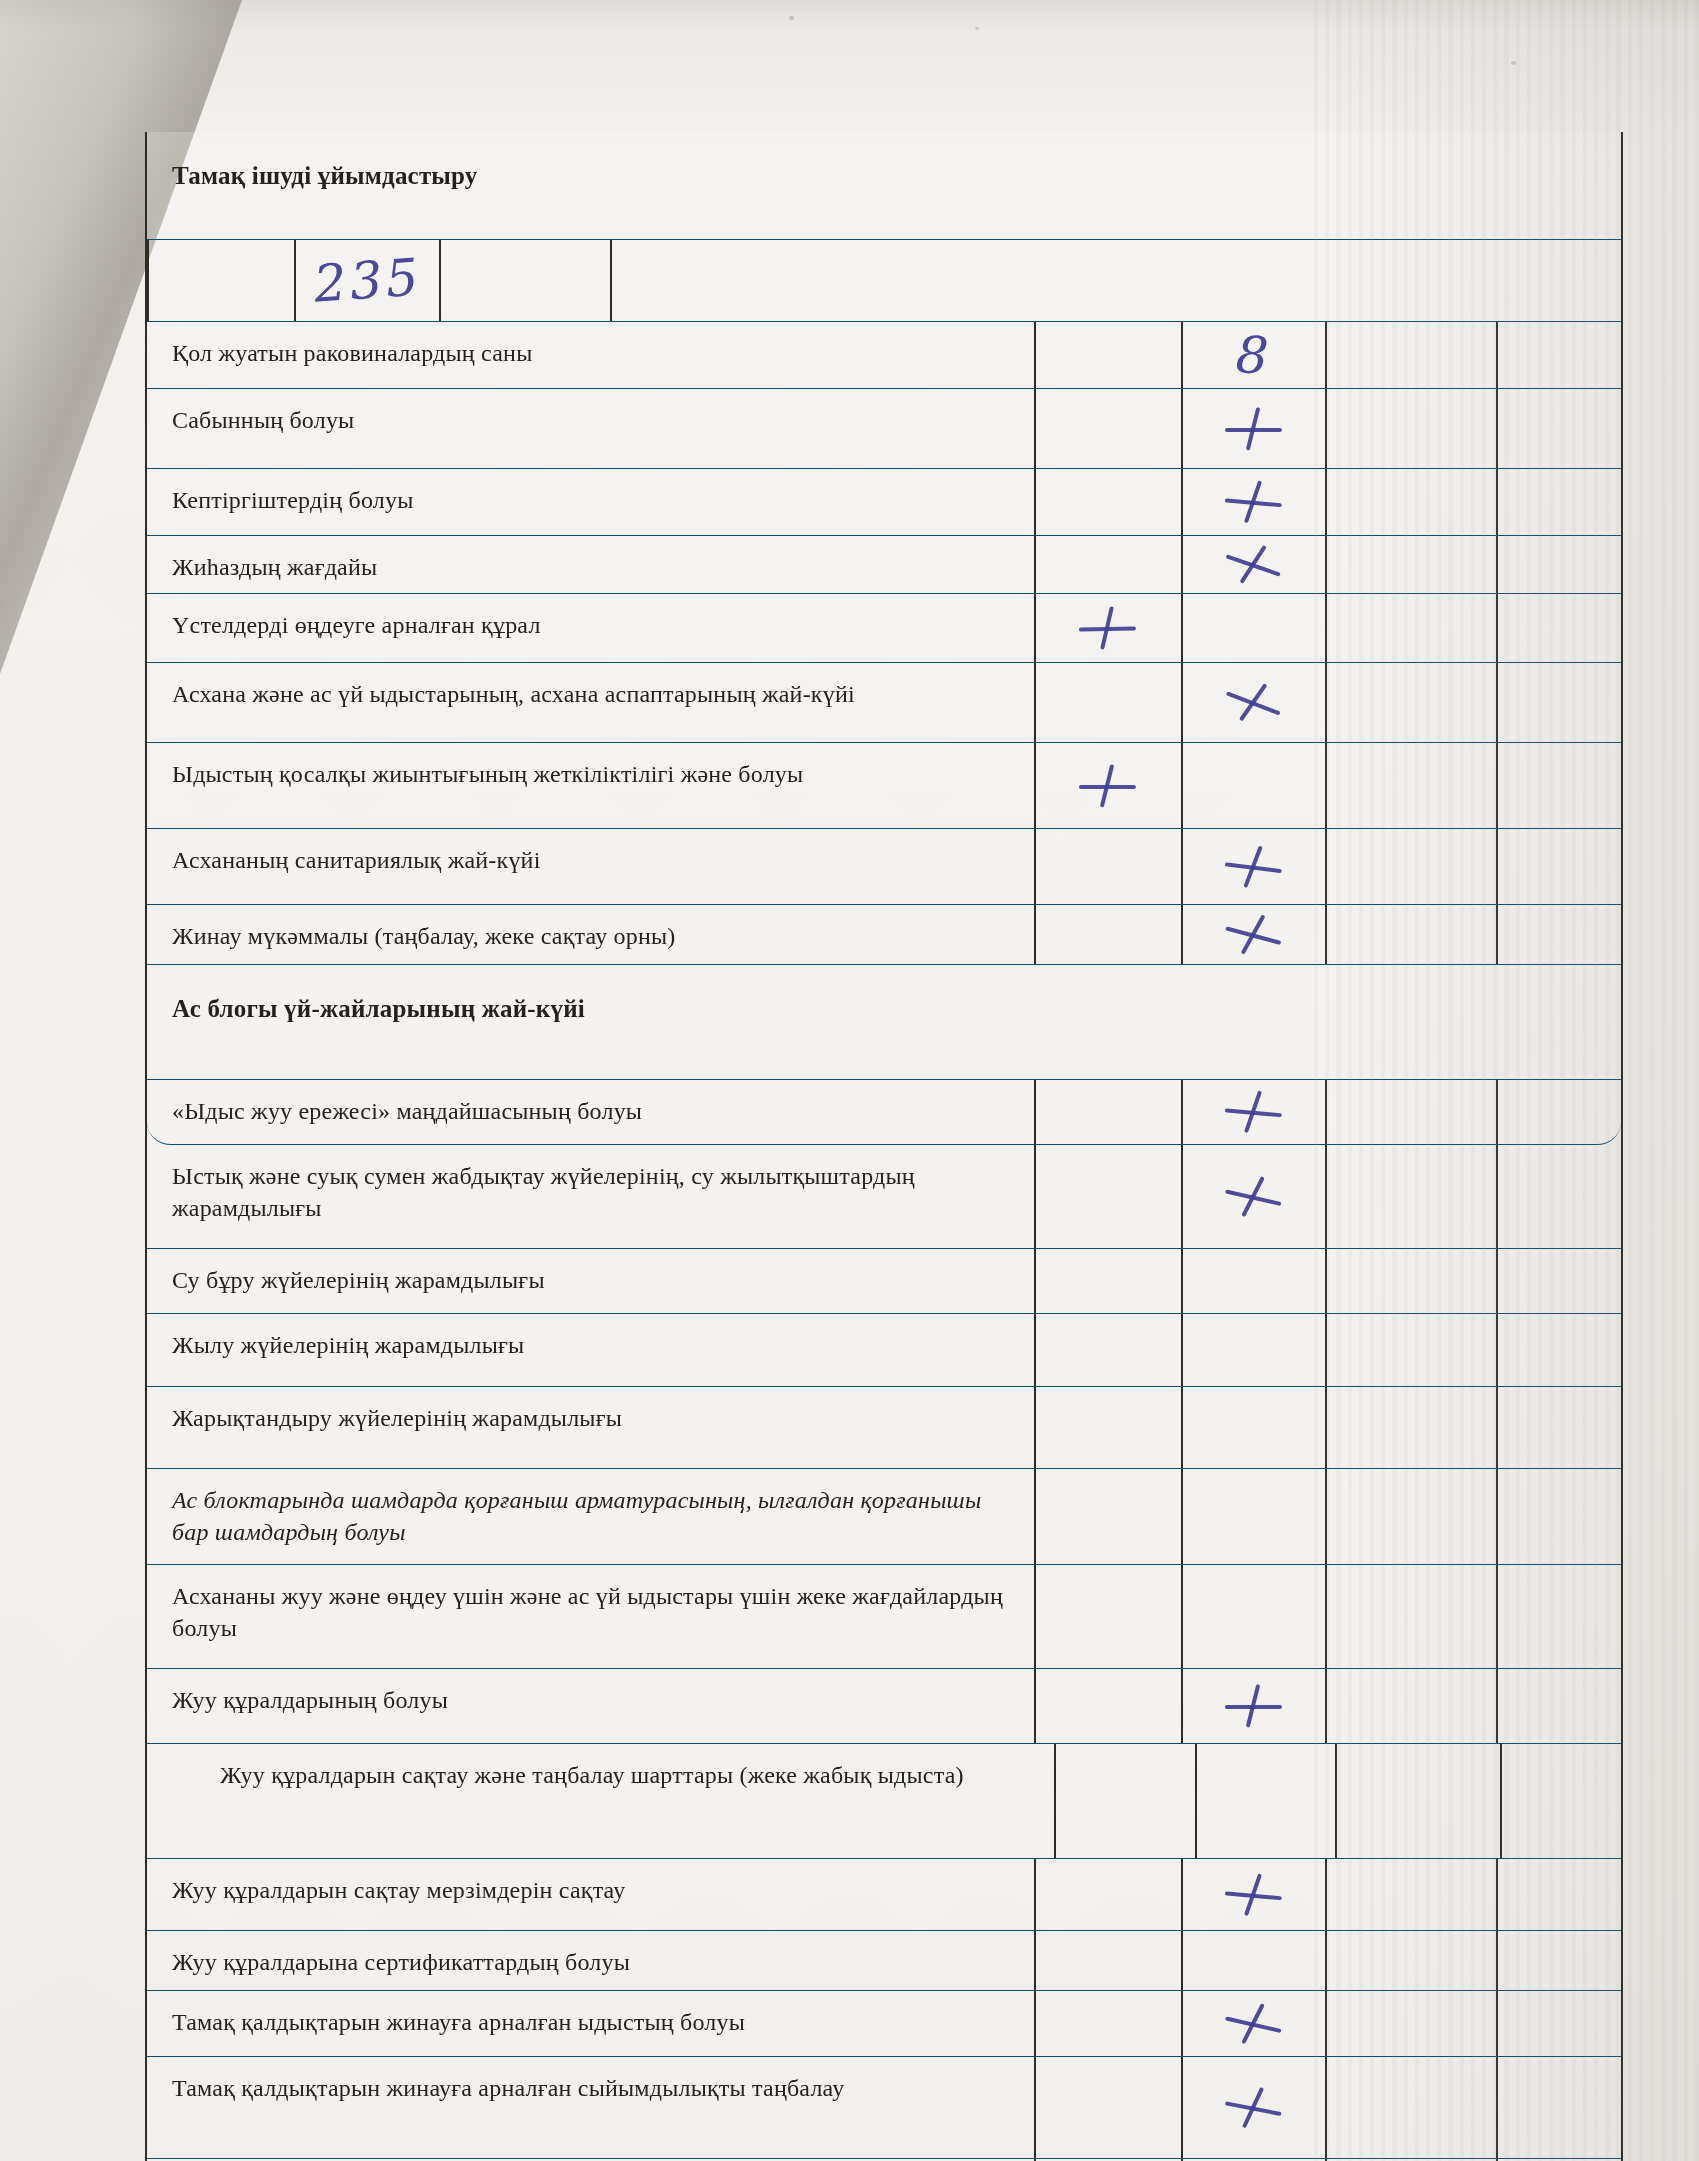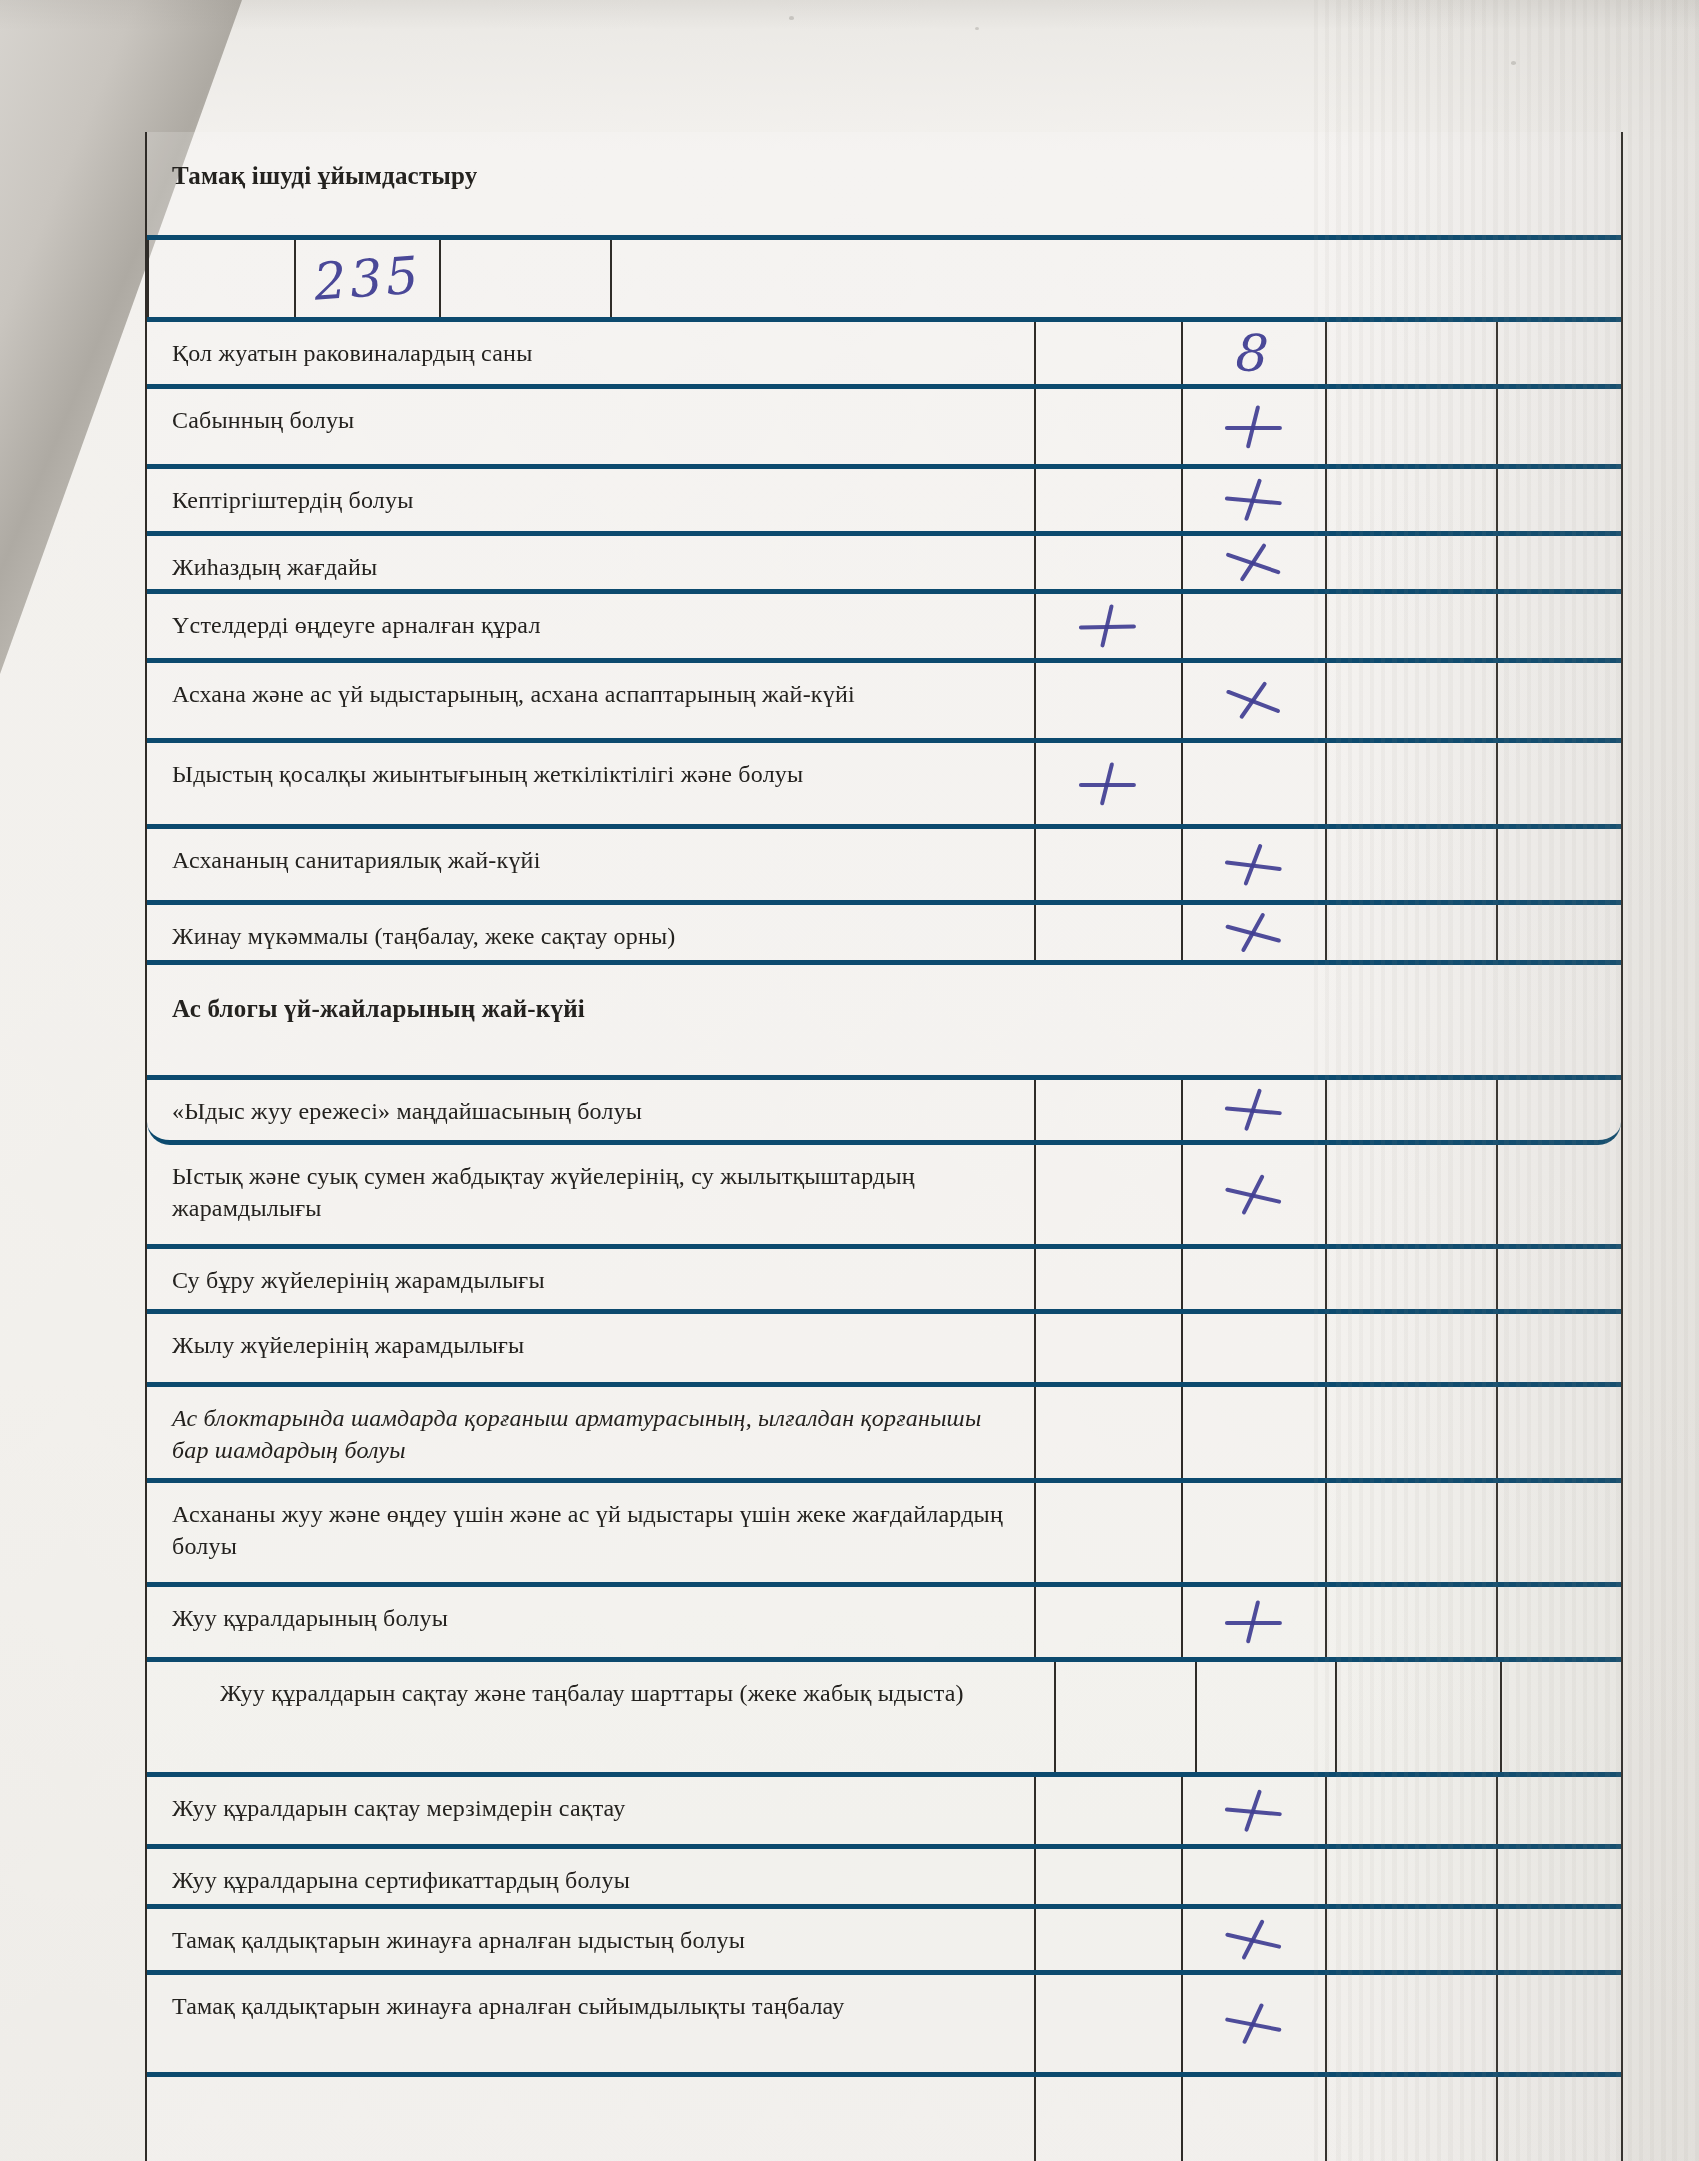--- a/index.html
+++ b/index.html
@@ -36,21 +36,21 @@
   .speck.s2 { left: 975px; top: 27px;  width: 3.9px;  height: 3px; }
   .speck.s3 { left: 1511px; top: 61px; width: 4.8px; height: 3.5px; }
 
   
   .table {
     position: absolute; left: 145px; top: 132px; width: 1478px;
     border-left: 2.6px solid #2f2c28;
     border-right: 2.6px solid #2f2c28;
     background: rgba(255,255,255,0.18);
   }
-  .row { display: flex; border-bottom: 5px solid #0c4a6e; }
+  .row { display: flex; border-bottom: 1px solid #0c4a6e; }
   .cell { height: 100%; }
   .label-cell {
     width: 888px;
     padding: 14.7px 28px 0 25px;
     font-size: 24px;
     line-height: 1.34;
     color: #24221f;
     letter-spacing: 0.2px;
   }
   .label-cell span { white-space: pre-line; }
@@ -210,20 +210,27 @@
         <div class="cell mark-cell col3"></div>
         <div class="cell mark-cell col4"></div>
       </div>
       <div class="row" style="height: 73px;">
         <div class="cell label-cell"><span>Жылу жүйелерінің жарамдылығы</span></div>
         <div class="cell mark-cell col1"></div>
         <div class="cell mark-cell col2"></div>
         <div class="cell mark-cell col3"></div>
         <div class="cell mark-cell col4"></div>
       </div>
+      <div class="row" style="height: 82px;">
+        <div class="cell label-cell"><span>Жарықтандыру жүйелерінің жарамдылығы</span></div>
+        <div class="cell mark-cell col1"></div>
+        <div class="cell mark-cell col2"></div>
+        <div class="cell mark-cell col3"></div>
+        <div class="cell mark-cell col4"></div>
+      </div>
       <div class="row" style="height: 96px; font-style: italic;">
         <div class="cell label-cell"><span>Ас блоктарында шамдарда қорғаныш арматурасының, ылғалдан қорғанышы бар шамдардың болуы</span></div>
         <div class="cell mark-cell col1"></div>
         <div class="cell mark-cell col2"></div>
         <div class="cell mark-cell col3"></div>
         <div class="cell mark-cell col4"></div>
       </div>
       <div class="row" style="height: 104px;">
         <div class="cell label-cell"><span>Асхананы жуу және өңдеу үшін және ас үй ыдыстары үшін жеке жағдайлардың болуы</span></div>
         <div class="cell mark-cell col1"></div>

